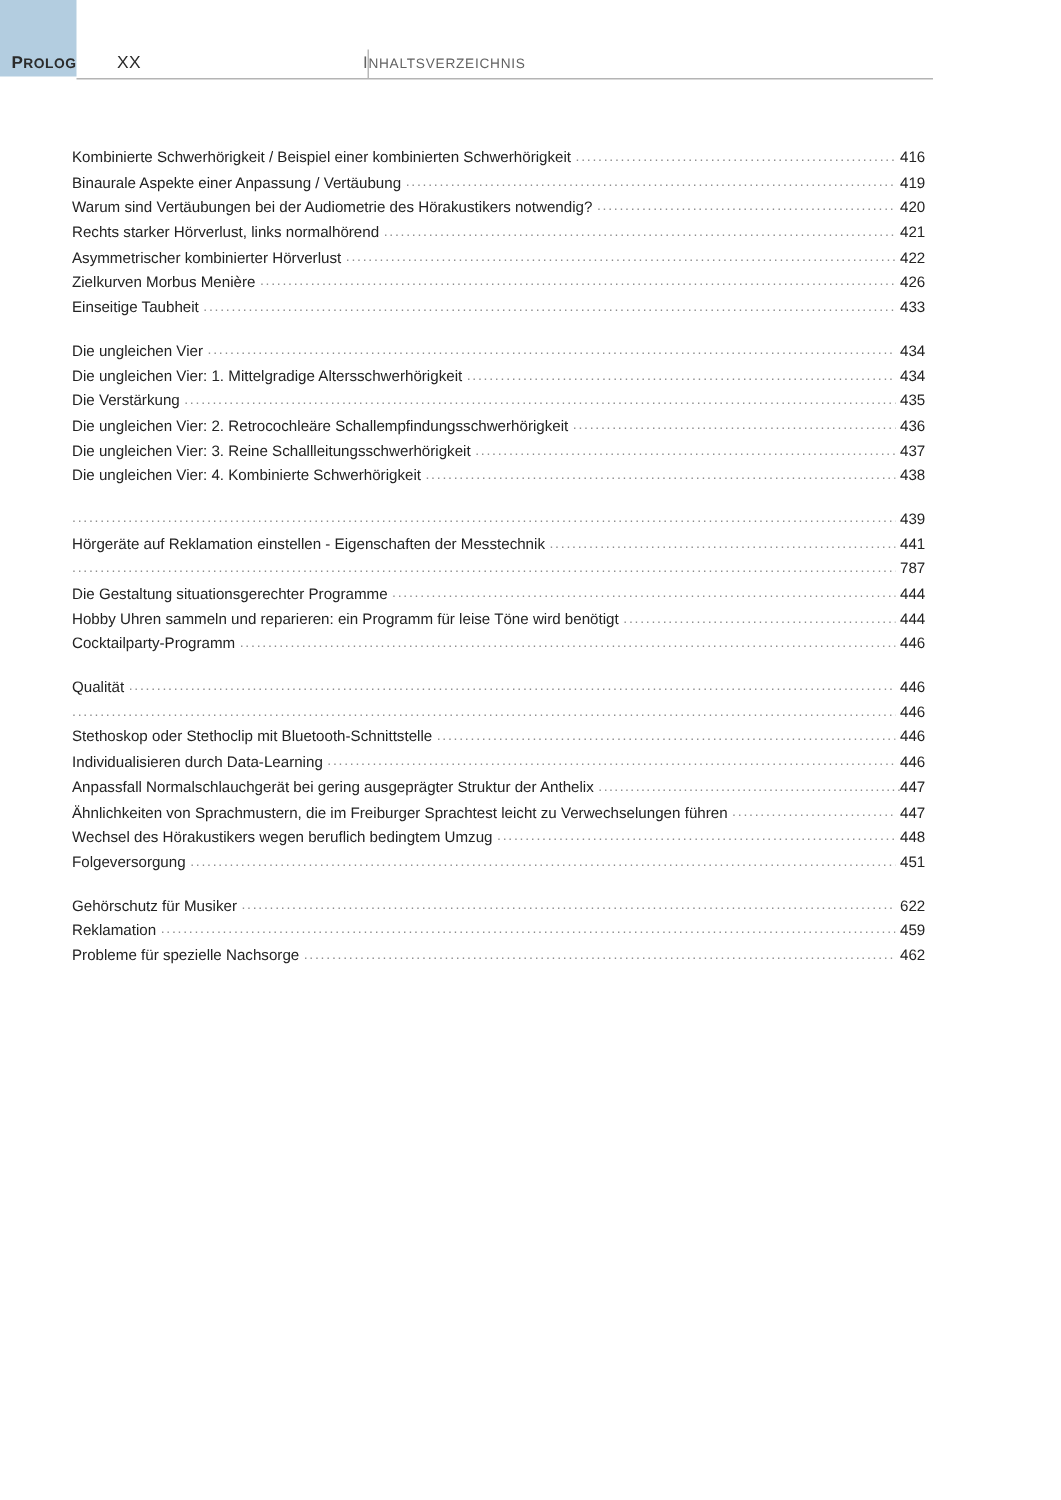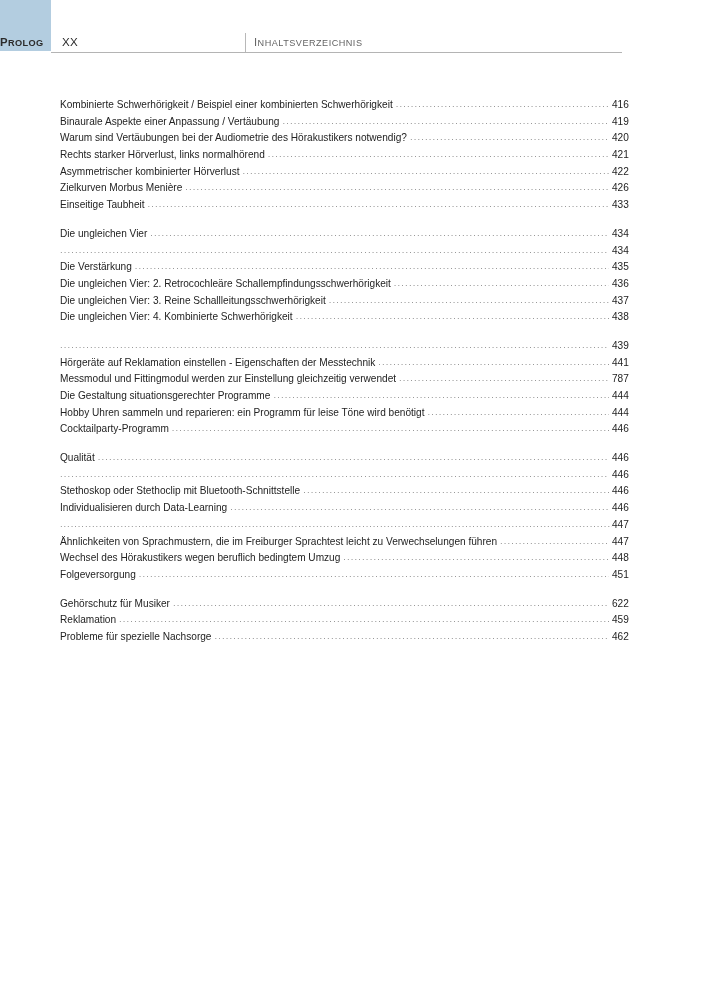--- a/index.html
+++ b/index.html
@@ -34,48 +34,48 @@
     width: 707px;
     height: 21px;
   }
   #chapter-label {
     position: absolute;
     left: 0;
     top: 0;
     width: 51px;
     height: 18px;
     line-height: 18px;
-    text-align: left;
+    text-align: right;
     color: #2b2b2b;
     font-weight: bold;
     font-size: 9.2px;
     letter-spacing: 0.35px;
   }
   #chapter-label .cap { font-size: 11.4px; }
   #folio {
     position: absolute;
-    left: 62px;
+    left: 78px;
     top: 0;
     height: 18px;
     line-height: 18px;
     color: #2b2b2b;
     font-size: 11.6px;
     letter-spacing: 0.3px;
   }
   #head-divider {
     position: absolute;
     left: 245px;
     top: 0px;
     width: 1px;
     height: 19px;
     background: #b8b8b8;
   }
   #section-label {
     position: absolute;
-    left: 254px;
+    left: 242px;
     top: 0;
     height: 18px;
     line-height: 18px;
     color: #636363;
     font-size: 9.1px;
     letter-spacing: 0.5px;
   }
   #section-label .cap { font-size: 11.2px; }
   #head-rule {
     position: absolute;
@@ -85,21 +85,20 @@
     height: 1px;
     background: #b4b4b4;
   }
 
   
   #toc {
     position: absolute;
     left: 48px;
     top: 99px;
     width: 574px;
-    margin-left: 12px;
   }
   .toc-group { margin-bottom: 12px; }
   .toc-group:last-child { margin-bottom: 0; }
 
   .toc-row {
     display: flex;
     align-items: baseline;
     width: 100%;
     height: 16.7px;
     font-size: 10.1px;
@@ -183,20 +182,21 @@
         <span class="toc-page">433</span>
       </div>
     </div>
     <div class="toc-group">
       <div class="toc-row">
         <span class="toc-title">Die ungleichen Vier</span>
         <span class="toc-dots">....................................................................................................................................................................................................................................................................</span>
         <span class="toc-page">434</span>
       </div>
       <div class="toc-row">
+        <span class="toc-title">Die ungleichen Vier: 1. Mittelgradige Altersschwerhörigkeit</span>
         <span class="toc-dots">....................................................................................................................................................................................................................................................................</span>
         <span class="toc-page">434</span>
       </div>
       <div class="toc-row">
         <span class="toc-title">Die Verstärkung</span>
         <span class="toc-dots">....................................................................................................................................................................................................................................................................</span>
         <span class="toc-page">435</span>
       </div>
       <div class="toc-row">
         <span class="toc-title">Die ungleichen Vier: 2. Retrocochleäre Schallempfindungsschwerhörigkeit</span>
@@ -218,21 +218,20 @@
       <div class="toc-row">
         <span class="toc-dots">....................................................................................................................................................................................................................................................................</span>
         <span class="toc-page">439</span>
       </div>
       <div class="toc-row">
         <span class="toc-title">Hörgeräte auf Reklamation einstellen - Eigenschaften der Messtechnik</span>
         <span class="toc-dots">....................................................................................................................................................................................................................................................................</span>
         <span class="toc-page">441</span>
       </div>
       <div class="toc-row">
-        <span class="toc-title">Messmodul und Fittingmodul werden zur Einstellung gleichzeitig verwendet</span>
         <span class="toc-dots">....................................................................................................................................................................................................................................................................</span>
         <span class="toc-page">787</span>
       </div>
       <div class="toc-row">
         <span class="toc-title">Die Gestaltung situationsgerechter Programme</span>
         <span class="toc-dots">....................................................................................................................................................................................................................................................................</span>
         <span class="toc-page">444</span>
       </div>
       <div class="toc-row">
         <span class="toc-title">Hobby Uhren sammeln und reparieren: ein Programm für leise Töne wird benötigt</span>
@@ -259,20 +258,21 @@
         <span class="toc-title">Stethoskop oder Stethoclip mit Bluetooth-Schnittstelle</span>
         <span class="toc-dots">....................................................................................................................................................................................................................................................................</span>
         <span class="toc-page">446</span>
       </div>
       <div class="toc-row">
         <span class="toc-title">Individualisieren durch Data-Learning</span>
         <span class="toc-dots">....................................................................................................................................................................................................................................................................</span>
         <span class="toc-page">446</span>
       </div>
       <div class="toc-row tight">
+        <span class="toc-title">Anpassfall Normalschlauchgerät bei gering ausgeprägter Struktur der Anthelix</span>
         <span class="toc-dots">....................................................................................................................................................................................................................................................................</span>
         <span class="toc-page">447</span>
       </div>
       <div class="toc-row">
         <span class="toc-title">Ähnlichkeiten von Sprachmustern, die im Freiburger Sprachtest leicht zu Verwechselungen führen</span>
         <span class="toc-dots">....................................................................................................................................................................................................................................................................</span>
         <span class="toc-page">447</span>
       </div>
       <div class="toc-row">
         <span class="toc-title">Wechsel des Hörakustikers wegen beruflich bedingtem Umzug</span>

